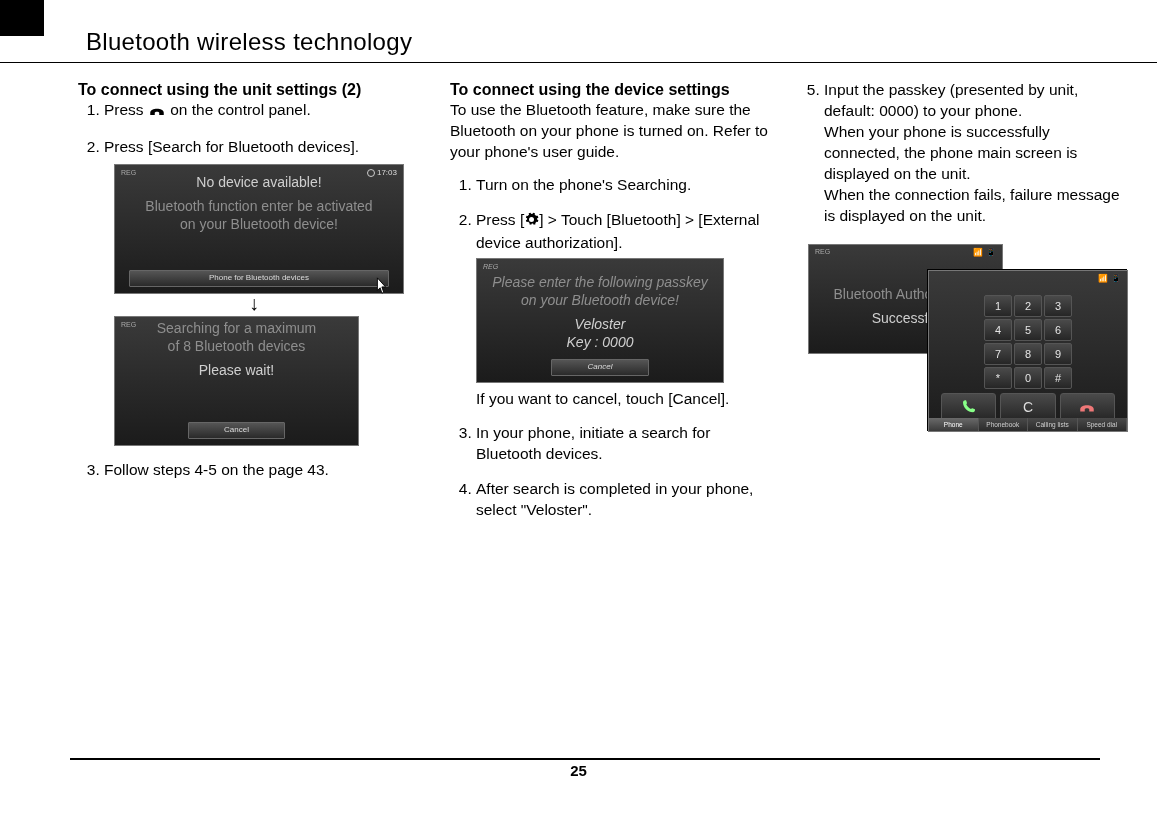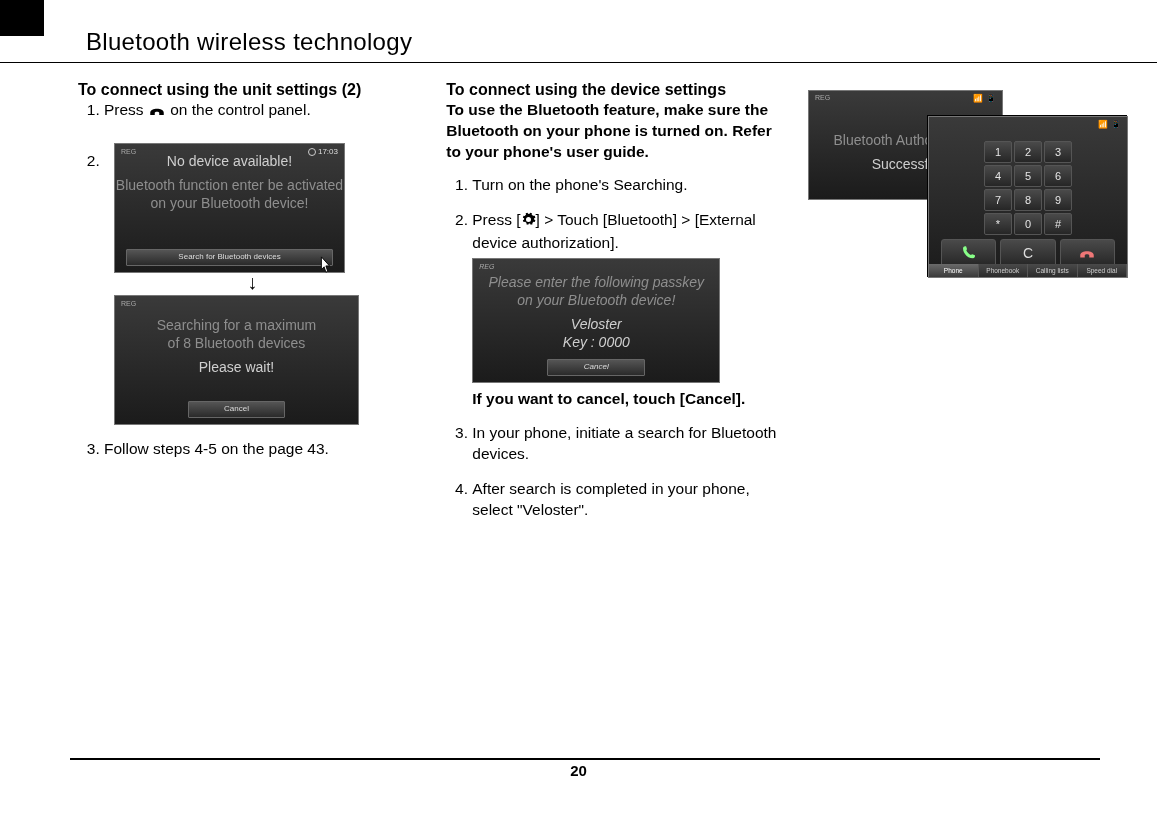--- a/index.html
+++ b/index.html
@@ -55,21 +55,21 @@
     position: absolute;
     top: 80px;
     left: 78px;
     width: 1050px;
     display: flex;
     gap: 18px;
   }
   .col { width: 338px; }
   .col.c2 { width: 350px; margin-left: 28px; }
   .h { font-weight: 700; font-size: 16px; line-height: 1.25; }
-  .p  { font-size: 15.5px; line-height: 1.35; font-weight: bold; }
+  .p  { font-size: 15.5px; line-height: 1.35; }
   ol { list-style: decimal; padding-left: 26px; }
   ol > li { font-size: 15.5px; line-height: 1.35; margin-bottom: 14px; }
   .inline-icon { display: inline-block; vertical-align: -2px; }
   .gear-icon svg { width: 15px; height: 15px; }
   .phone-icon svg { width: 18px; height: 13px; }
 
   
   .screen {
     background: linear-gradient(#3a3a3a, #1b1b1b);
     color: #c9c9c9;
@@ -104,21 +104,21 @@
     position: absolute;
     width: 18px; height: 20px;
   }
   .cursor svg { width: 18px; height: 20px; }
   .arrow-down {
     text-align: center;
     font-size: 20px;
     line-height: 18px;
   }
 
-  .s1a { width: 231px; height: 130px; margin-left: 10px; }
+  .s1a { width: 290px; height: 130px; margin-left: 10px; }
   .s1b { width: 245px; height: 130px; margin-left: 10px; margin-top: 4px; }
   .s2  { width: 248px; height: 125px; margin-left: 0px; margin-top: 4px; font-style: italic; }
 
   .s3wrap { position: relative; width: 320px; height: 195px; margin-left: 10px; margin-top: 6px; }
   .s3a { width: 195px; height: 110px; position: absolute; top: 4px; left: 0; }
   .s3b { width: 200px; height: 162px; position: absolute; top: 30px; left: 120px; box-shadow: -1px -1px 0 #000; }
 
   .keypad { display: grid; grid-template-columns: repeat(3, 28px); grid-auto-rows: 22px; gap: 2px; }
   .key {
     background: linear-gradient(#4a4a4a,#262626);
@@ -167,45 +167,46 @@
 
   <div class="col c1">
     <div class="h">To connect using the unit settings (2)</div>
     <ol>
       <li>
         <span>Press </span><span class="inline-icon phone-icon"><svg viewBox="0 0 24 16">
               <path d="M3 11 C3 4 21 4 21 11 L21 14 L15 14 L15 11 C15 9 9 9 9 11 L9 14 L3 14 Z" fill="#000"></path>
             </svg></span><span> on the control panel.</span>
       </li>
       <li>
+        <span>Press [Search for Bluetooth devices].</span>
         <div class="scr-spacer"></div>
         <div class="screen s1a">
           <div class="scr-top">REG</div>
           <div class="scr-clock">
               <span class="clk"></span>
               <span>17:03</span>
             </div>
           <div class="scr-line" style="margin-top:8px">No device available!</div>
           <div class="scr-spacer"></div>
           <div class="scr-line dim">Bluetooth function enter be activated</div>
           <div class="scr-line dim">on your Bluetooth device!</div>
           <div style="flex:1"></div>
           <div class="scr-btn" style="margin-bottom:6px;position:relative">
-            <span>Search for Bluetooth devices</span>
+            <span>Phone for Bluetooth devices</span>
             <span class="cursor" style="position:absolute;right:-2px;bottom:-10px">
               <svg viewBox="0 0 20 22">
                   <path d="M6 2 L6 16 L9 13 L11 19 L13 18 L11 12 L15 12 Z" fill="#fff" stroke="#000" stroke-width="1"></path>
                 </svg>
             </span>
           </div>
         </div>
         <div class="arrow-down">↓</div>
         <div class="screen s1b">
           <div class="scr-top">REG</div>
-          <div class="scr-line dim" style="margin-top:20px">Searching for a maximum</div>
+          <div class="scr-line dim" style="margin-top:2px">Searching for a maximum</div>
           <div class="scr-line dim">of 8 Bluetooth devices</div>
           <div class="scr-spacer"></div>
           <div class="scr-line">Please wait!</div>
           <div style="flex:1"></div>
           <div class="scr-btn mid" style="margin-bottom:6px">Cancel</div>
         </div>
       </li>
       <li>Follow steps 4-5 on the page 43.</li>
     </ol>
   </div>
@@ -233,20 +234,25 @@
         </div>
         <div class="scr-spacer"></div>
         <div class="p">If you want to cancel, touch [Cancel].</div>
       </li>
       <li>In your phone, initiate a search for Bluetooth devices.</li>
       <li>After search is completed in your phone, select "Veloster".</li>
     </ol>
   </div>
 
   <div class="col c3">
+    <ol start="5">
+      <li style="white-space:pre-line">Input the passkey (presented by unit, default: 0000) to your phone.
+When your phone is successfully connected, the phone main screen is displayed on the unit.
+When the connection fails, failure message is displayed on the unit.</li>
+    </ol>
     <div class="s3wrap">
       <div class="screen s3a">
         <div class="scr-top">REG</div>
         <div class="scr-clock" style="right:6px">📶 📱</div>
         <div class="scr-line dim" style="margin-top:14px">Bluetooth Authorization</div>
         <div class="scr-spacer"></div>
         <div class="scr-line">Successful</div>
       </div>
       <div class="screen s3b">
         <div class="scr-clock" style="right:6px;top:3px">📶 📱</div>
@@ -286,13 +292,13 @@
             <div class="tb">Calling lists</div>
             <div class="tb">Speed dial</div>
           </div>
       </div>
     </div>
   </div>
 
 </div>
 
 <hr class="bottom-rule">
-<div class="page-number">20</div>
+<div class="page-number">25</div>
 
 </body></html>

